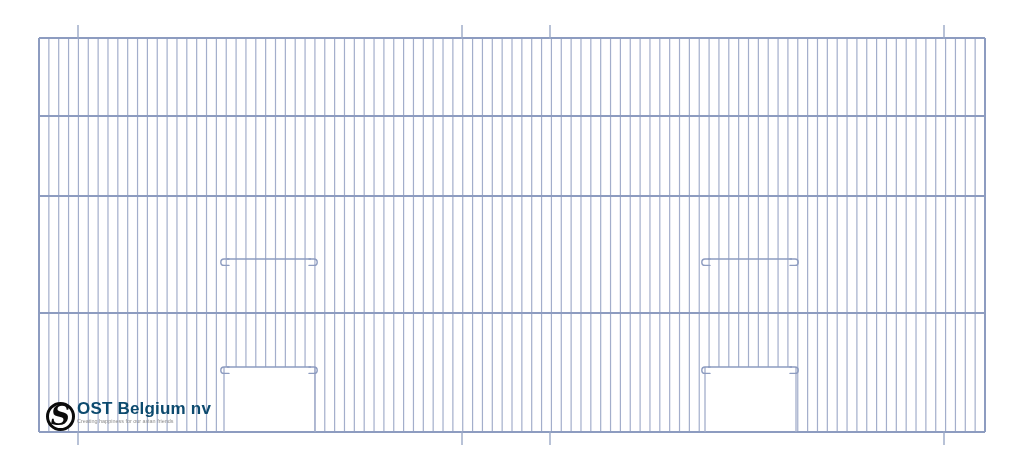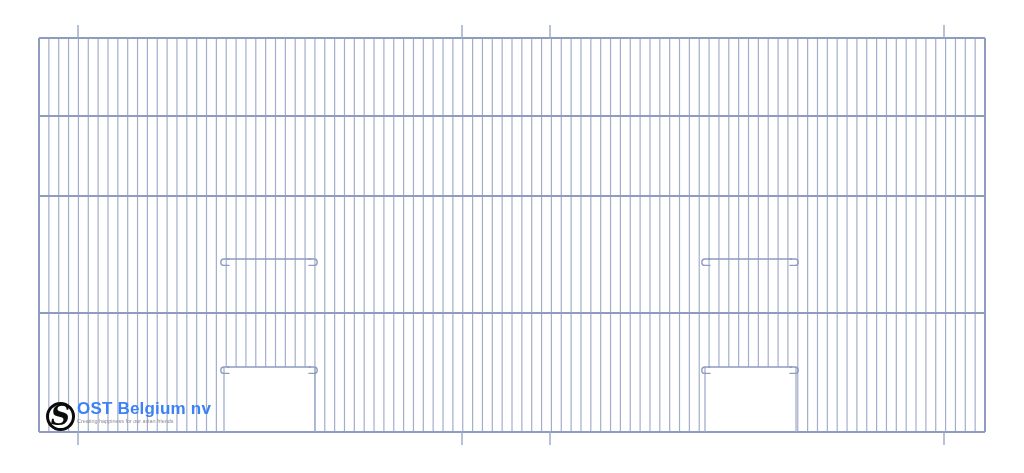--- a/index.html
+++ b/index.html
@@ -21,21 +21,21 @@
   .logo-emblem .monogram{
     position:absolute;left:50%;top:50%;
     transform:translate(-50%,-54%);
     font-family:"DejaVu Serif","Liberation Serif",serif;
     font-style:italic;font-weight:bold;
     font-size:27px;line-height:27px;color:#0b0b0b;
   }
   .logo-textblock{margin-left:2px;display:flex;flex-direction:column;}
   .logo-company{
     font-weight:bold;font-size:17px;line-height:19px;
-    letter-spacing:0.2px;color:#3b82f6;white-space:nowrap;
+    letter-spacing:0.2px;color:#0c4a6e;white-space:nowrap;
   }
   .logo-tagline{
     font-size:8px;line-height:8px;color:#8d8d8d;white-space:nowrap;
     transform:scale(0.68);transform-origin:0 0;margin-top:1px;
   }
 </style>
 </head>
 <body>
 
 <div id="stage">

